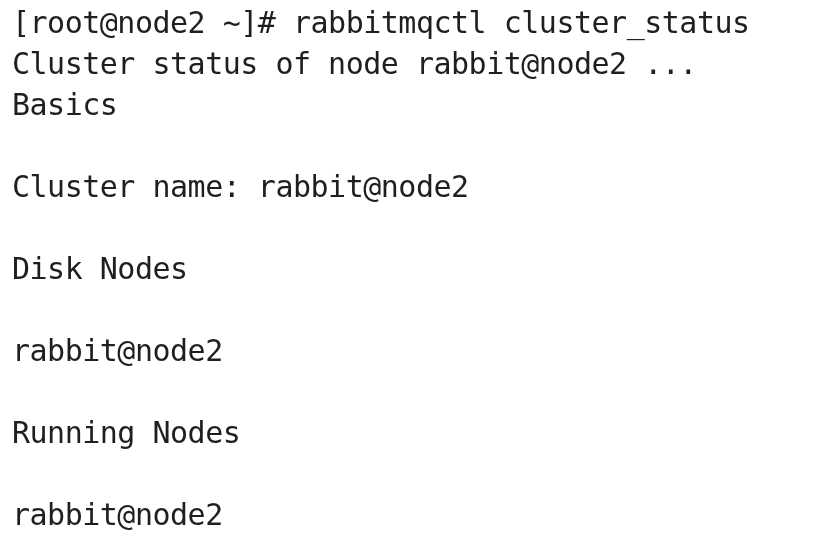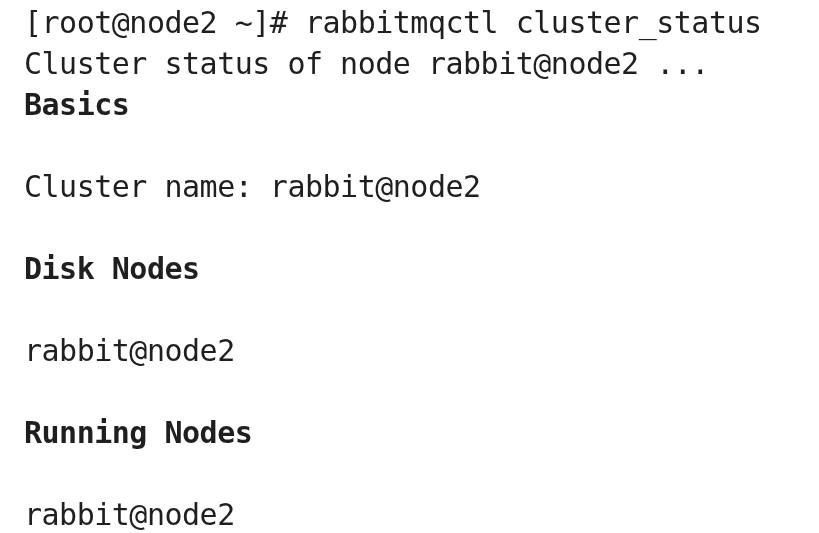--- a/index.html
+++ b/index.html
@@ -9,32 +9,32 @@
   body {
     width: 819px;
     height: 533px;
     background: #ffffff;
     overflow: hidden;
   }
   .terminal {
     box-sizing: border-box;
     width: 819px;
     height: 533px;
-    padding: 2px 0 0 24px;
+    padding: 2px 0 0 12px;
     background: #ffffff;
     font-family: "DejaVu Sans Mono", "Liberation Mono", monospace;
     font-size: 30px;
     line-height: 41px;
     color: #1f1f1f;
     white-space: pre;
   }
   .line {
     height: 41px;
     letter-spacing: -0.5px;
   }
   .line.bold {
-    font-weight: bold;
+    font-weight: normal;
   }
 </style>
 </head>
 <body>
 
 <div class="terminal" id="terminal-output" style="background: rgb(255, 255, 255); color: rgb(31, 31, 31);"><div class="line">[root@node2 ~]# rabbitmqctl cluster_status</div><div class="line">Cluster status of node rabbit@node2 ...</div><div class="line bold">Basics</div><div class="line"></div><div class="line">Cluster name: rabbit@node2</div><div class="line"></div><div class="line bold">Disk Nodes</div><div class="line"></div><div class="line">rabbit@node2</div><div class="line"></div><div class="line bold">Running Nodes</div><div class="line"></div><div class="line">rabbit@node2</div></div>
 
 </body></html>

